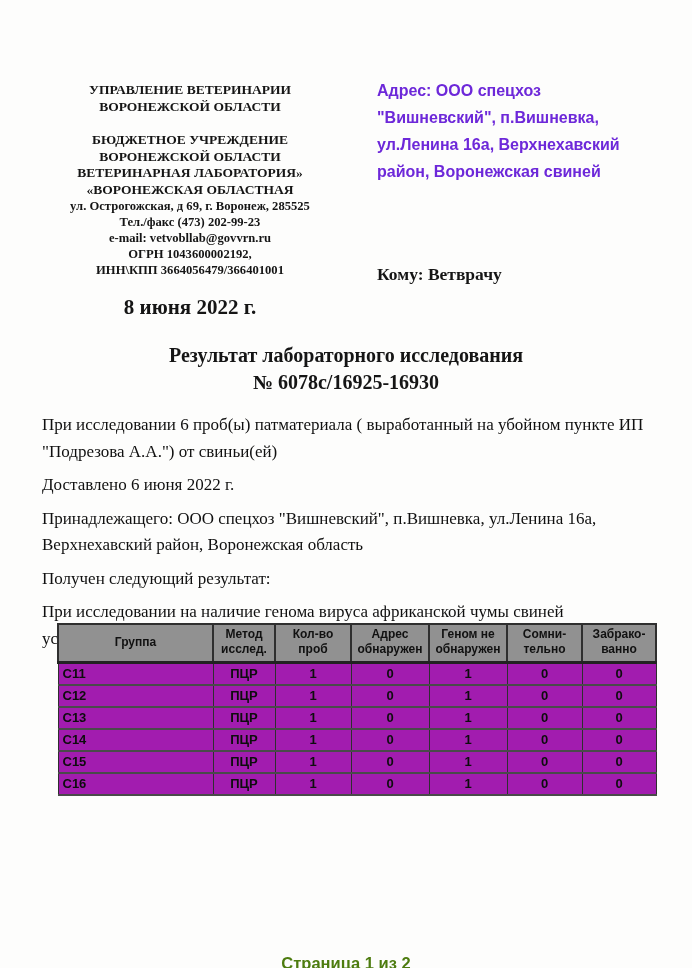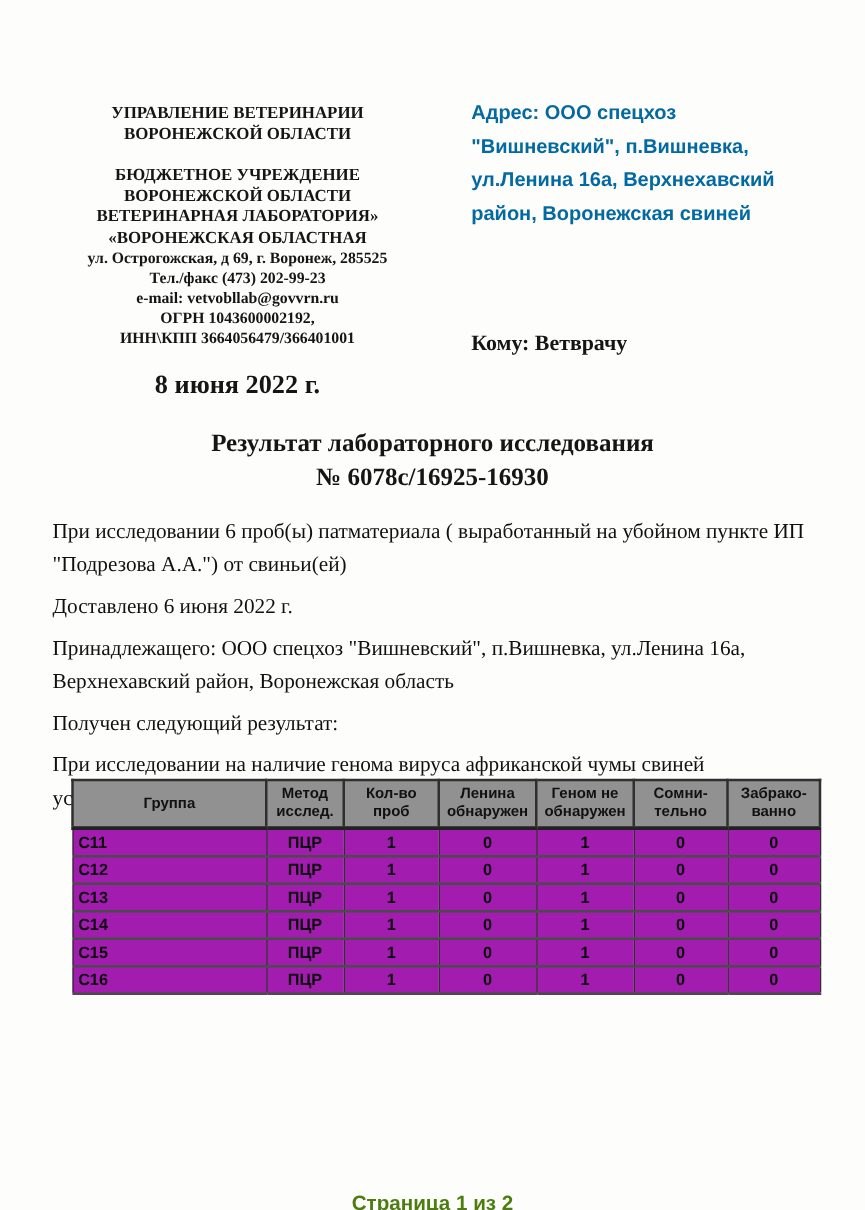--- a/index.html
+++ b/index.html
@@ -31,21 +31,21 @@
     text-align: center;
     font-weight: 700; font-size: 21px;
   }
 
   
   .addr-block {
     position: absolute; left: 377px; top: 32px; width: 268px;
     font-family: "Liberation Sans", sans-serif;
     font-weight: 600;
     font-size: 16px; line-height: 27px;
-    color: #0369a1;
+    color: #6d28d9;
   }
   .recipient {
     position: absolute; left: 377px; top: 219px;
     font-size: 17.5px; font-weight: 600;
   }
 
   
   .doc-title {
     position: absolute; left: 0; top: 297px; width: 692px;
     text-align: center;
@@ -153,21 +153,21 @@
       <col style="width:78px">
         <col style="width:78px">
         <col style="width:75px">
         <col style="width:74px">
     </colgroup>
     <thead>
       <tr>
         <th>Группа</th>
         <th>Метод исслед.</th>
         <th>Кол-во проб</th>
-        <th>Ленина обнаружен</th>
+        <th>Адрес обнаружен</th>
         <th>Геном не обнаружен</th>
         <th>Сомни-тельно</th>
         <th>Забрако-ванно</th>
       </tr>
     </thead>
     <tbody>
       <tr>
         <td class="c-group">C11</td>
         <td>ПЦР</td>
         <td>1</td>

